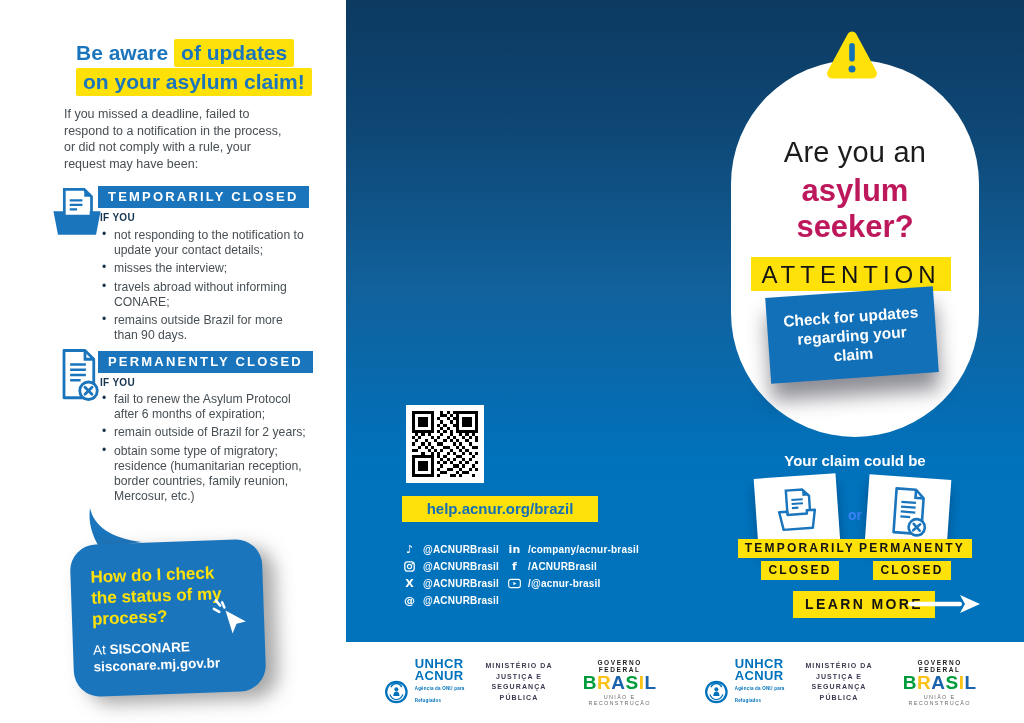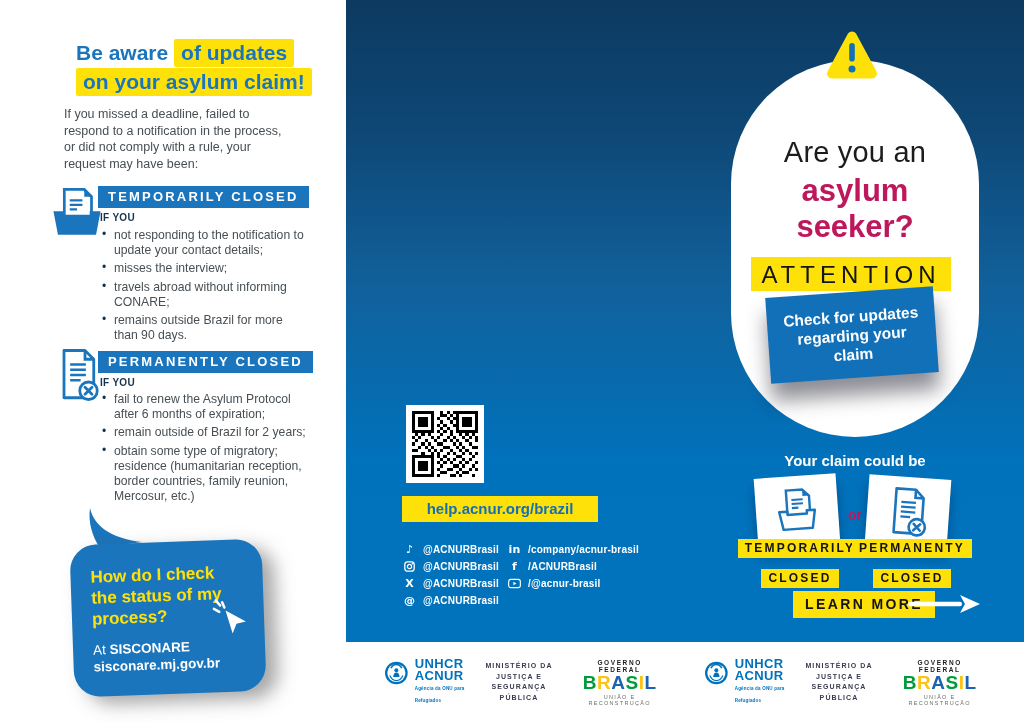--- a/index.html
+++ b/index.html
@@ -61,34 +61,34 @@
              font-size:24px;letter-spacing:5px;text-align:center;line-height:35px;z-index:2;}
   .note{left:768px;top:292px;width:168px;height:86px;background:#1270b8;transform:rotate(-4deg);
         z-index:2;box-shadow:0 17px 20px rgba(0,0,20,.45);display:flex;align-items:center;
         justify-content:center;text-align:center;color:#fff;font-weight:bold;font-size:15.5px;
         line-height:19px;padding:0 14px;box-sizing:border-box;}
   .claim-label{left:731px;top:452px;width:248px;text-align:center;color:#fff;font-weight:bold;font-size:15px;}
   .card{background:#fff;width:82px;height:70px;display:flex;align-items:center;justify-content:center;
         box-shadow:0 9px 12px rgba(0,0,30,.3);z-index:2;}
   .card1{left:756px;top:476px;transform:rotate(-4deg);}
   .card2{left:867px;top:477px;transform:rotate(4deg);}
-  .or{left:840px;top:507px;width:30px;text-align:center;color:#be185d;font-weight:bold;font-size:14px;z-index:2;}
-  .lab{width:112px;display:flex;flex-direction:column;align-items:center;gap:11px;z-index:3;}
+  .or{left:840px;top:507px;width:30px;text-align:center;color:#3b82f6;font-weight:bold;font-size:14px;z-index:2;}
+  .lab{width:112px;display:flex;flex-direction:column;align-items:center;gap:3px;z-index:3;}
   .lab1{left:744px;top:539px;} .lab2{left:856px;top:539px;}
   .lab span{background:#ffe10a;color:#131313;font-size:12px;font-weight:bold;letter-spacing:2.2px;
             padding:2px 7px 3px;white-space:nowrap;}
   .learn{left:793px;top:591px;background:#ffe10a;color:#141414;font-size:14px;font-weight:bold;
          letter-spacing:2.4px;padding:5px 12px 6px;z-index:2;}
   .learn-arrow{left:908px;top:595px;width:72px;height:18px;z-index:2;}
 
   
   .foot-group{position:absolute;top:656px;width:276px;height:52px;display:flex;align-items:center;
               justify-content:space-between;}
   .fg1{left:384px;} .fg2{left:704px;}
-  .unhcr{display:flex;align-items:flex-start;gap:6px;}
+  .unhcr{display:flex;align-items:flex-end;gap:6px;}
   .unhcr-txt{line-height:12px;color:#0072bc;font-weight:bold;font-size:13px;letter-spacing:.4px;}
   .unhcr-tag{font-size:4.5px;font-weight:bold;letter-spacing:.2px;margin-top:1px;}
   .ministry{text-align:center;font-size:7px;font-weight:bold;color:#3a3b50;letter-spacing:1.1px;line-height:10.5px;}
   .gov{text-align:center;margin-left:20px;}
   .gov-top{font-size:6.5px;font-weight:bold;letter-spacing:1.6px;color:#1c1c1c;}
   .gov-name{font-size:19px;font-weight:bold;letter-spacing:.5px;line-height:20px;}
   .gov-bottom{font-size:5.5px;color:#6d6d6d;letter-spacing:1.3px;margin-top:1px;}
   .g-green{color:#009c3b;} .g-yellow{color:#fdc216;} .g-blue{color:#1b63ad;}
 </style>
 </head>

